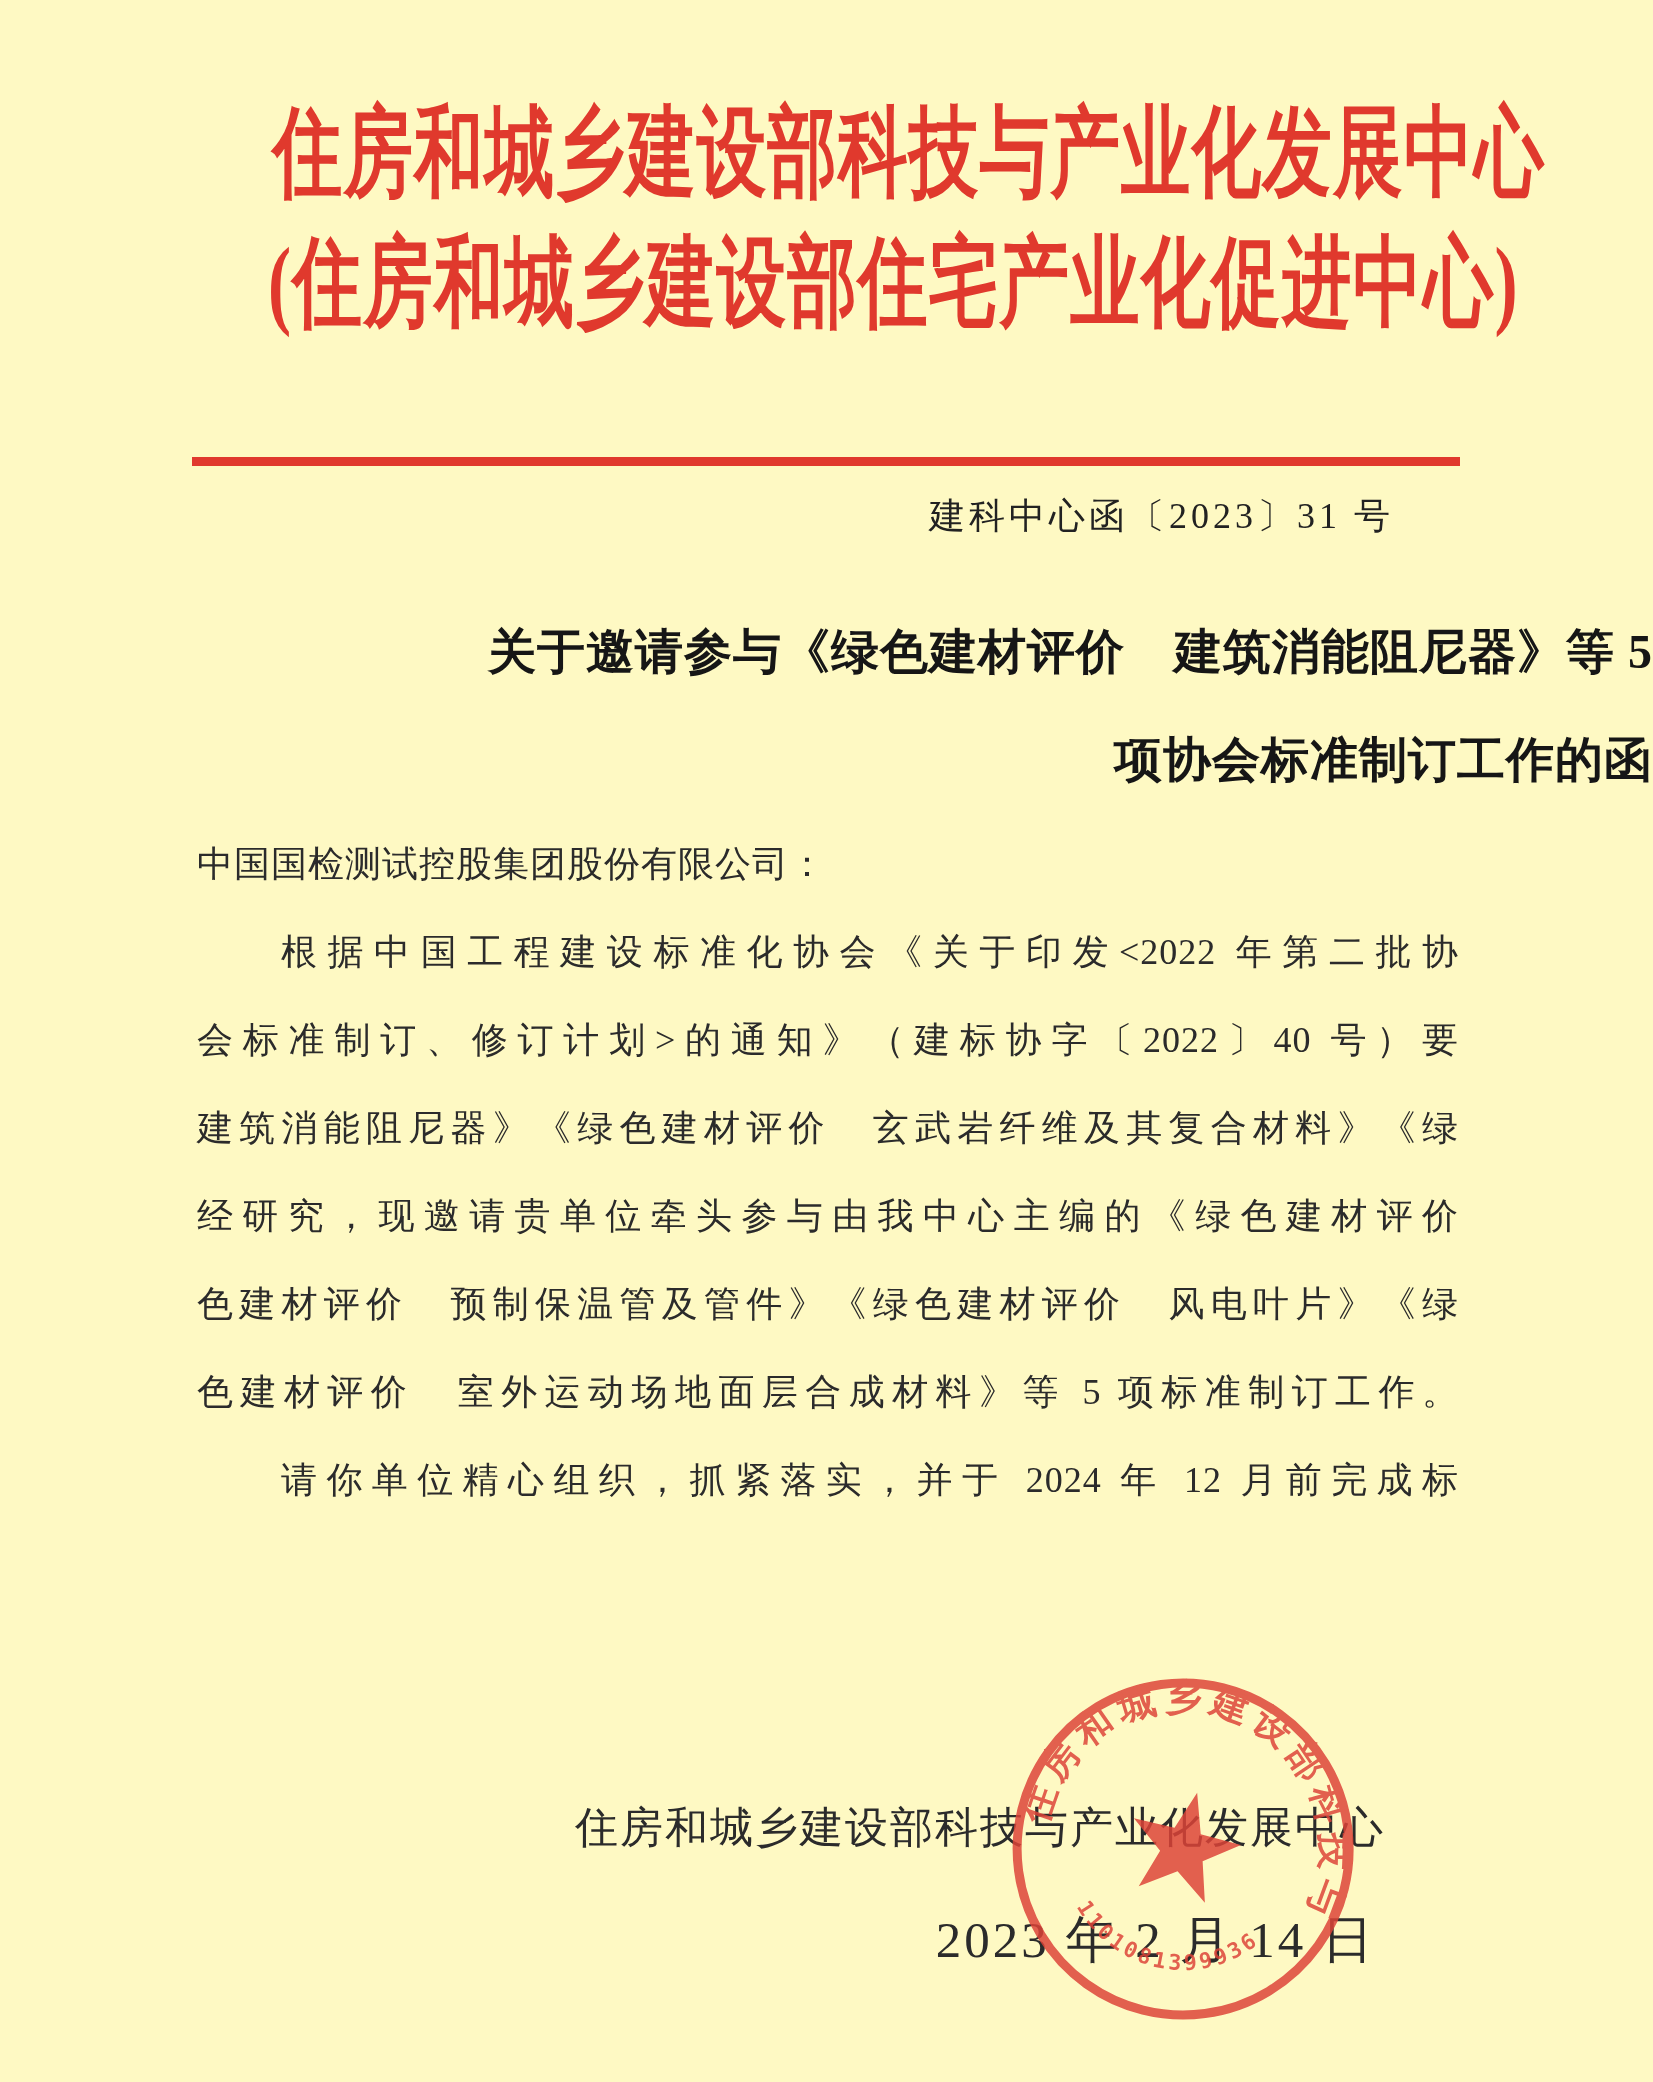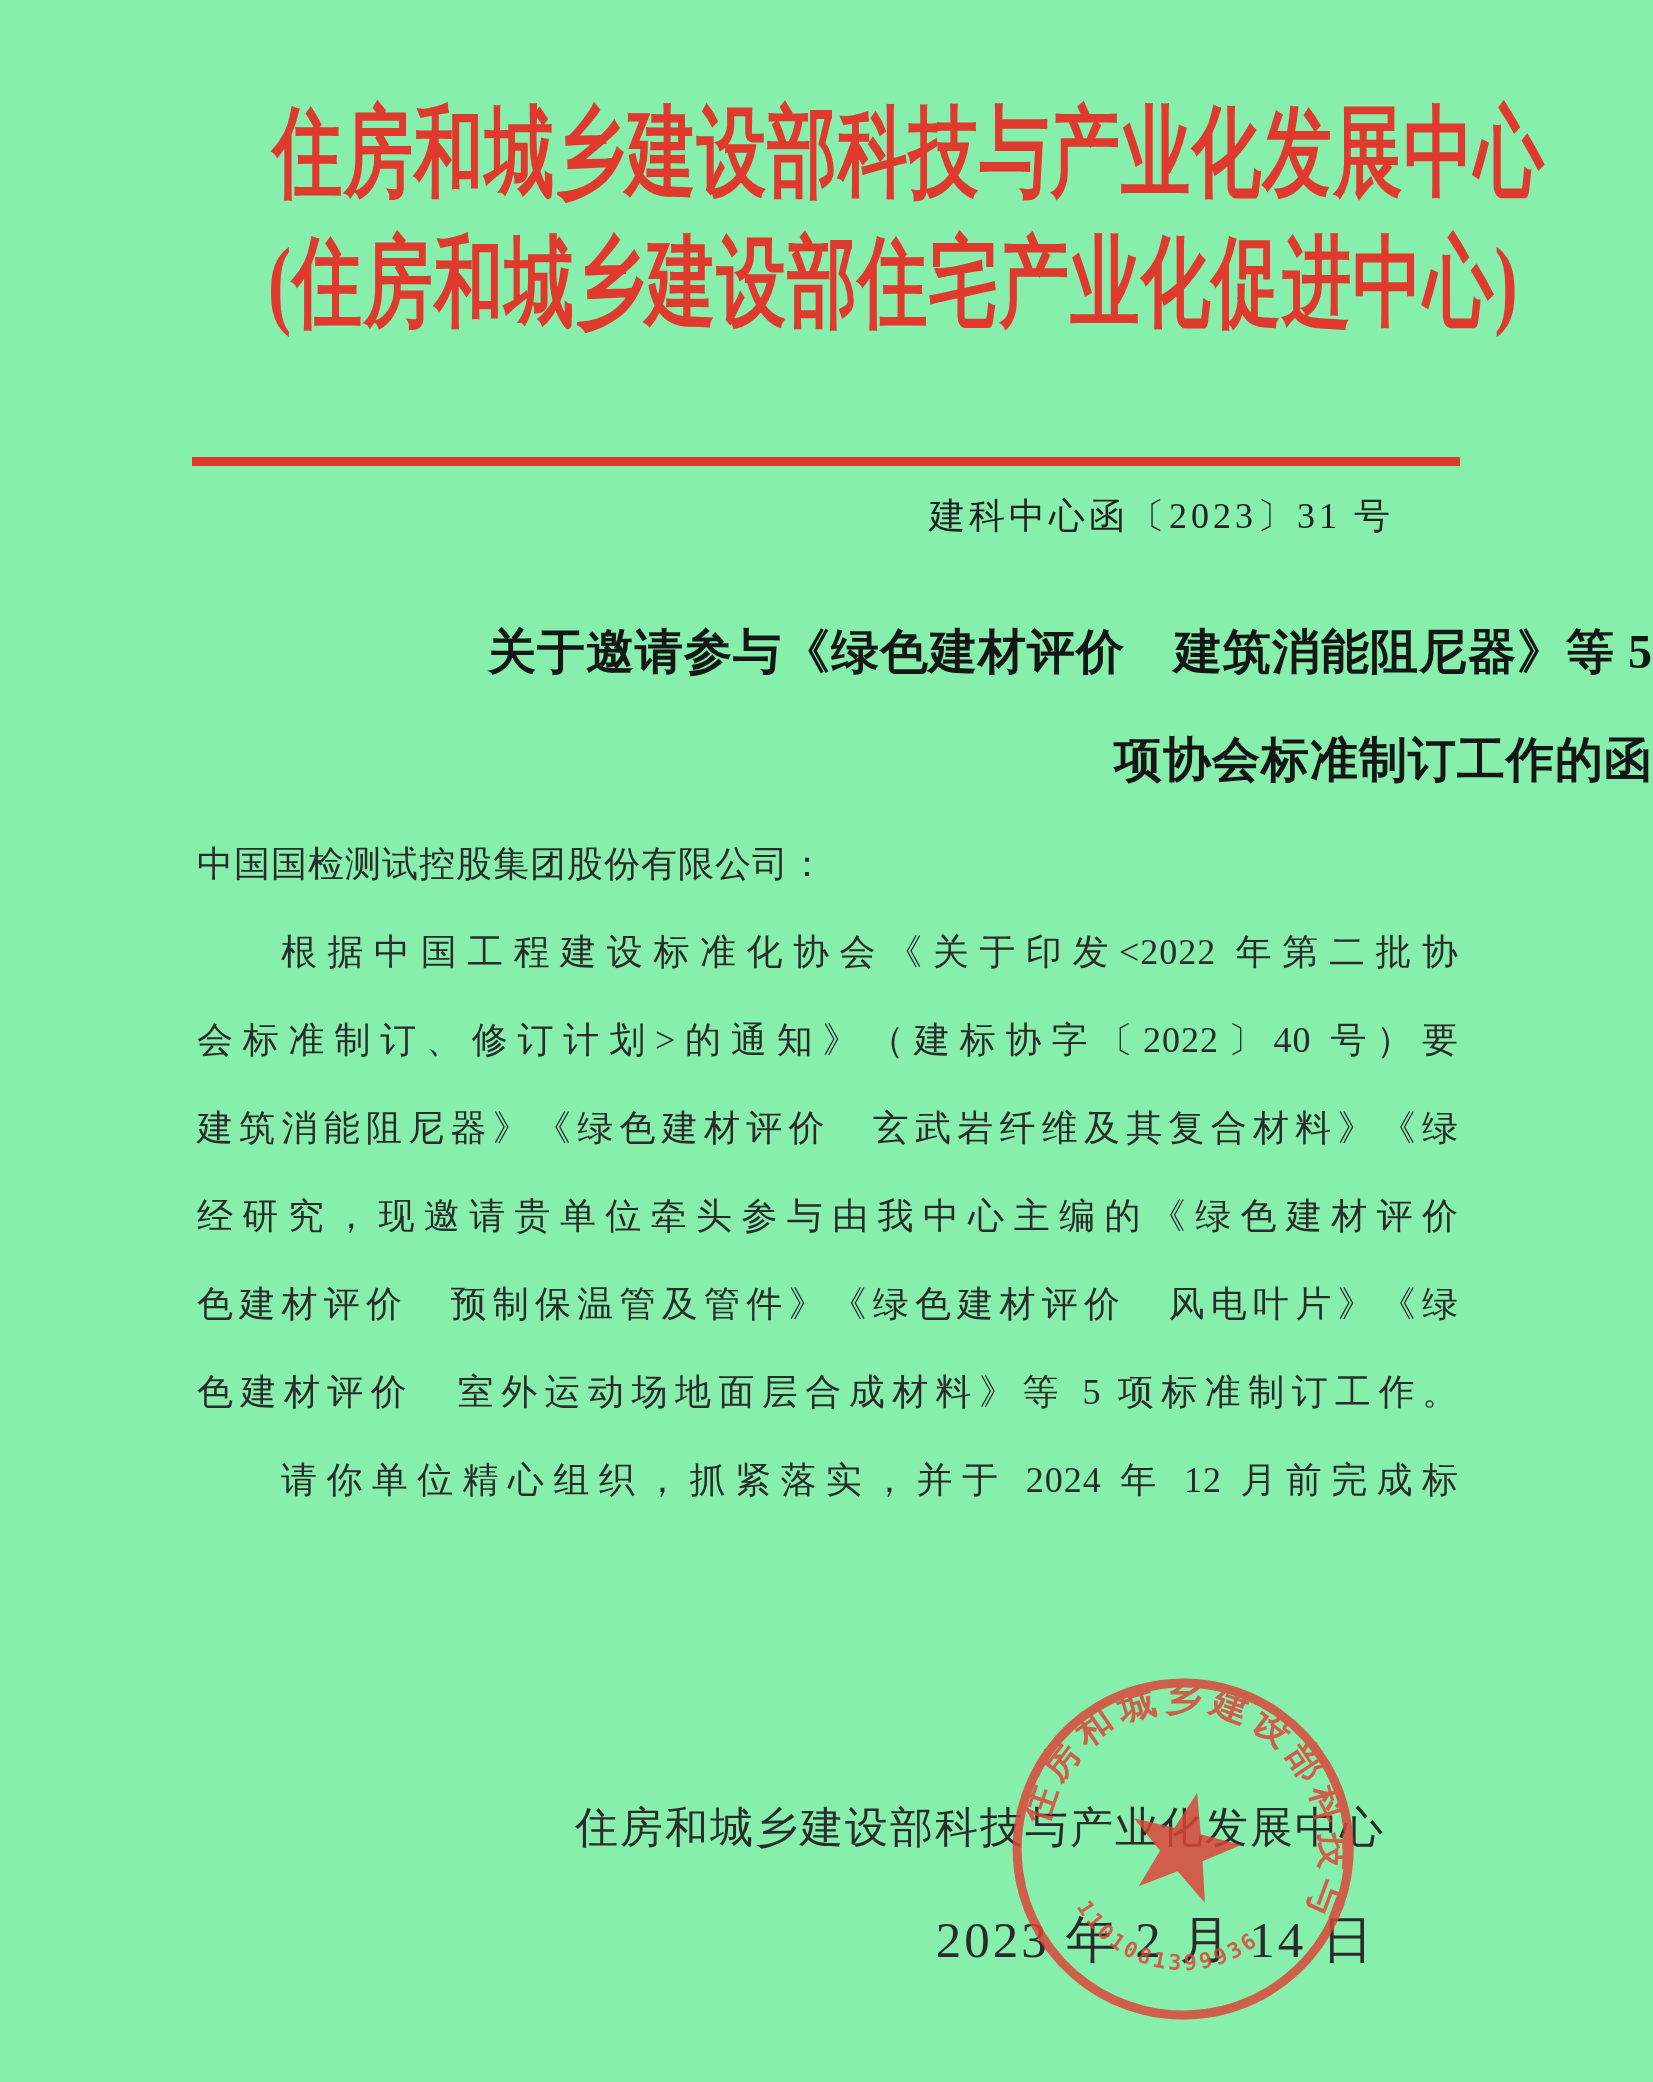--- a/index.html
+++ b/index.html
@@ -2,21 +2,21 @@
 <html><head>
 <meta charset="utf-8">
 <style>
   html,body{margin:0;padding:0;}
   body{
     width:1653px;height:2082px;
     background:#ffffff;
     font-family:"Liberation Serif","DejaVu Serif",serif;
     color:var(--ink,#2b2b2b);
   }
-  .page{position:relative;width:1653px;height:2082px;overflow:hidden;background:#86efac;}
+  .page{position:relative;width:1653px;height:2082px;overflow:hidden;background:#fef9c3;}
 
   
   .letterhead{
     position:absolute;top:88px;left:0;width:100%;
     text-align:center;color:var(--accent-red,#e0392d);
     font-weight:bold;
   }
   .lh-line{line-height:130px;font-size:99px;white-space:nowrap;}
   .squeeze{display:inline-block;transform:scaleX(.70);transform-origin:50% 50%;letter-spacing:2px;}
 

